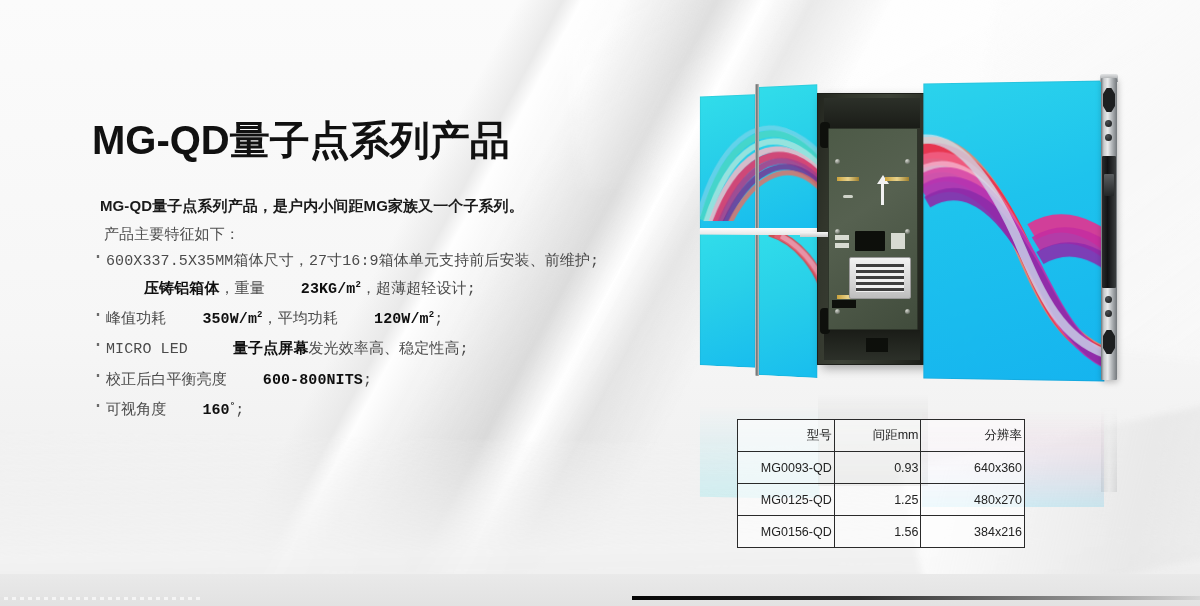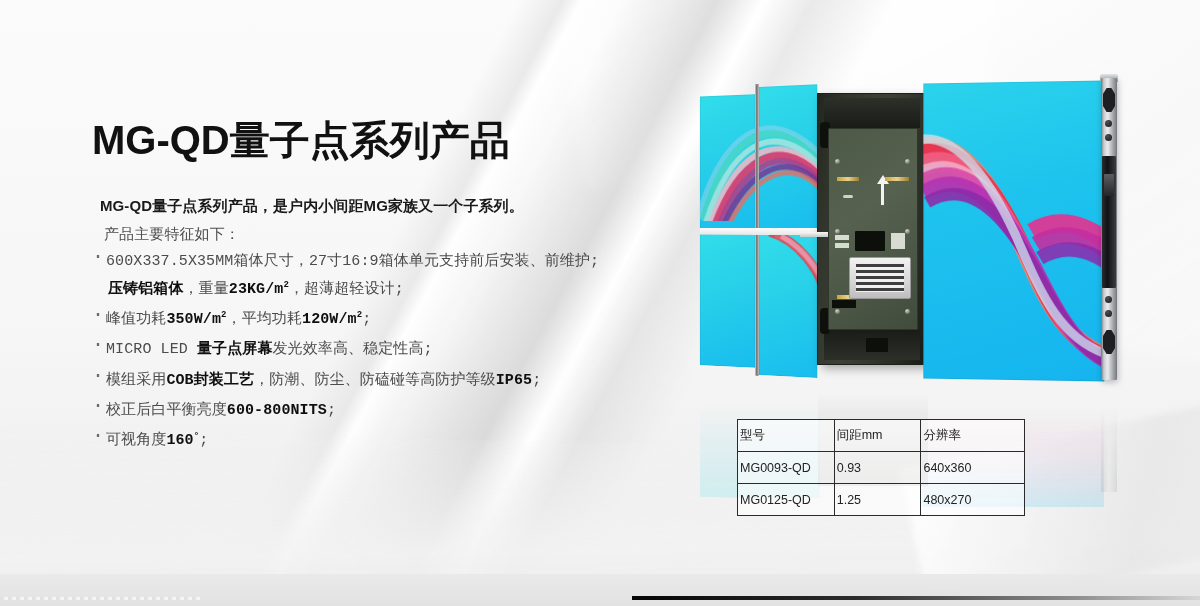--- a/index.html
+++ b/index.html
@@ -53,21 +53,21 @@
 
   ul.feat{list-style:none;margin:0;padding:0;}
   ul.feat li{
     position:relative;font-size:15px;color:#4b4b4b;
     line-height:1.28;margin:0 0 11px 0;padding-left:14px;letter-spacing:.1px;font-family:Liberation Mono, monospace;
   }
   ul.feat li:before{
     content:"·";position:absolute;left:0;top:-5px;font-size:20px;color:#6a6a6a;line-height:1;
   }
   ul.feat li .cont{display:block;padding-left:2px;margin-top:9px;}
-  ul.feat b{color:#0f0f0f;font-weight:bold;}
+  ul.feat b{color:#0f0f0f;font-weight:bold;margin-left:36px;}
   sup{font-size:9px;vertical-align:super;font-weight:bold;}
 
   
   .wall{position:absolute;left:660px;top:60px;width:540px;height:380px;}
 
   
   .grpL{position:absolute;left:36px;top:24px;width:125px;height:280px;
         transform:perspective(900px) rotateY(-17deg);transform-style:preserve-3d;}
   .grpL .cell{position:absolute;overflow:hidden;
         background:linear-gradient(160deg,#31ddea 0%,#28cfe9 45%,#18bdee 100%);
@@ -140,21 +140,21 @@
         transform:scaleY(-1);opacity:.42;filter:blur(.6px);}
   .reflL{left:36px;top:318px;width:125px;height:120px;}
   .reflC{left:158px;top:306px;width:110px;height:120px;}
   .reflR{left:262px;top:322px;width:182px;height:125px;}
   .reflRail{left:441px;top:322px;width:16px;height:110px;}
 
   
   .spec{position:absolute;left:737px;top:419px;width:288px;
         border-collapse:collapse;font-size:12.5px;color:#232323;
         background:rgba(255,255,255,.58);}
-  .spec th,.spec td{border:1px solid #2a2a2a;text-align:left;
+  .spec th,.spec td{border:1px solid #2a2a2a;text-align:right;
         padding:6px 2px;font-weight:normal;height:19px;}
   .spec th{font-weight:normal;}
   .spec .cmodel{width:96px;}
   .spec .cpitch{width:88px;}
   .spec .cres{width:104px;}
 </style>
 </head>
 <body>
 
 <div class="stage">
@@ -298,23 +298,20 @@
 
       <li>
         <span>峰值功耗</span><b><span>350W/m</span><sup>2</sup></b><span>，平均功耗</span><b><span>120W/m</span><sup>2</sup></b><span>;</span>
       </li>
 
 
       <li>
         <span>MICRO LED </span><b>量子点屏幕</b><span>发光效率高、稳定性高;</span>
       </li>
 
-      <li>
-        <span>模组采用</span><b>COB封装工艺</b><span>，防潮、防尘、防磕碰等高防护等级</span><b>IP65</b><span>;</span>
-      </li>
 
       <li>
         <span>校正后白平衡亮度</span><b>600-800NITS</b><span>;</span>
       </li>
 
       <li>
         <span>可视角度</span><b><span>160</span><sup>°</sup></b><span>;</span>
       </li>
     </ul>
   </div>
@@ -331,18 +328,23 @@
       <tr>
         <td>MG0093-QD</td>
         <td>0.93</td>
         <td>640x360</td>
       </tr>
       <tr>
         <td>MG0125-QD</td>
         <td>1.25</td>
         <td>480x270</td>
       </tr>
+      <tr>
+        <td>MG0156-QD</td>
+        <td>1.56</td>
+        <td>384x216</td>
+      </tr>
     </tbody>
   </table>
 
   <div class="floorline"></div>
   <div class="dotline"></div>
 </div>
 
 </body></html>

